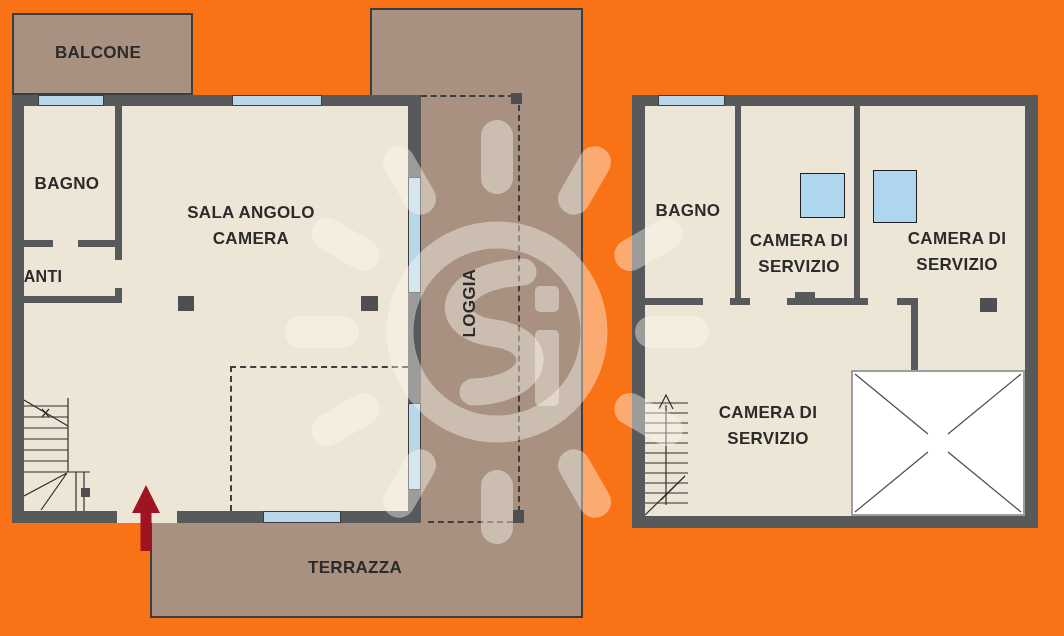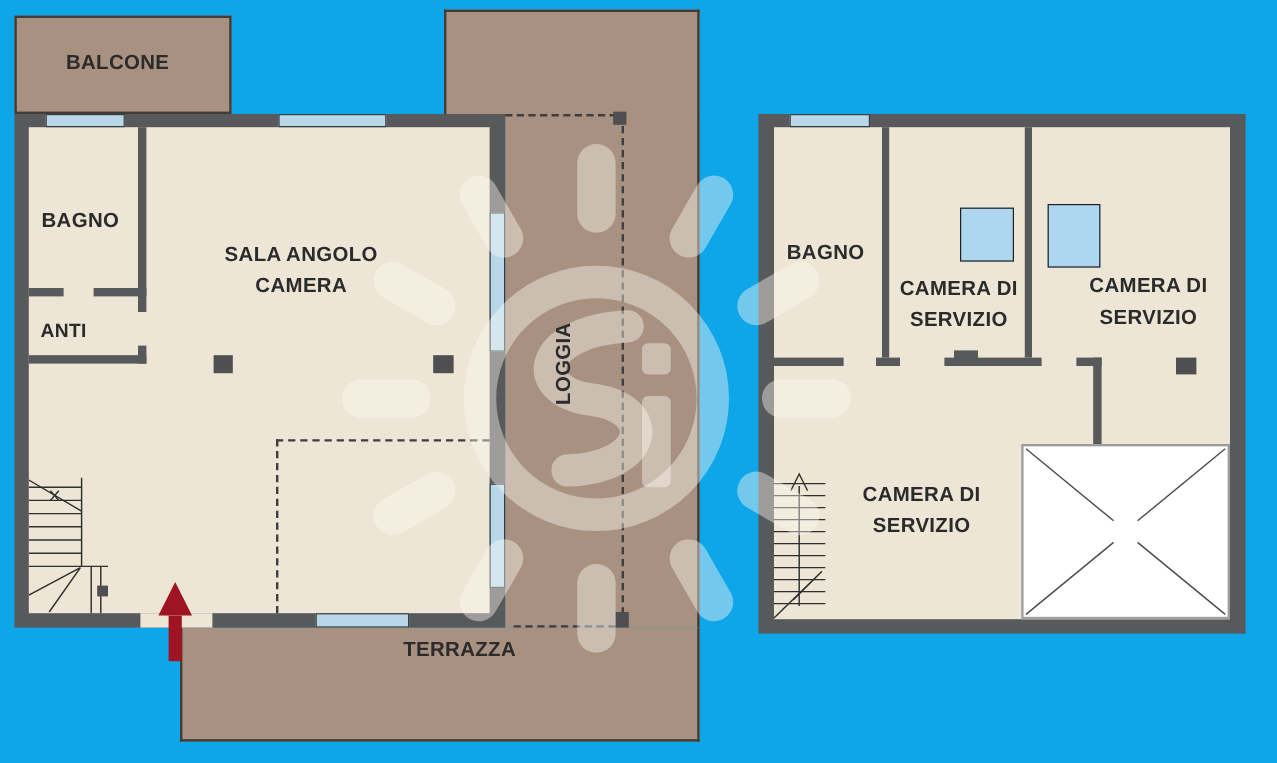--- a/index.html
+++ b/index.html
@@ -1,16 +1,16 @@
 <!DOCTYPE html>
 <html><head>
 <meta charset="utf-8">
 <style>
   html,body{margin:0;padding:0;background:#ffffff;}
-  .canvas{position:relative;width:1064px;height:636px;background:#0ea5e9;overflow:hidden;
+  .canvas{position:relative;width:1064px;height:636px;background:#f97316;overflow:hidden;
           font-family:"Liberation Sans",sans-serif;}
   .abs{position:absolute;box-sizing:border-box;}
   .wall{background:#58595b;}
   .room{background:#ede5d5;}
   .out{background:#a89181;border:2px solid #403c39;}
   .win{background:#b8d8ea;border:1px solid #3c3c3c;}
   .part{background:#58595b;}
   .pillar{background:#4f4f51;}
   .dashH{border-top:2px dashed #3e3e3e;}
   .dashV{border-left:2px dashed #3e3e3e;}
@@ -74,25 +74,25 @@
       <rect x="57" y="90" width="9" height="9" fill="#4f4f51"></rect>
     </svg>
 
     <svg class="abs" style="left:131px;top:485px;z-index:8;" width="30" height="68" viewBox="0 0 30 68">
       <polygon points="15,0 1,28 29,28" fill="#9e1423"></polygon>
       <rect x="9.5" y="28" width="11" height="38" fill="#9e1423"></rect>
     </svg>
 
     <div class="lbl" style="left:98px;top:53px;">BALCONE</div>
     <div class="lbl" style="left:67px;top:184px;">BAGNO</div>
-    <div class="lbl lbl--small" style="left:53px;top:277px;">ANTI</div>
+    <div class="lbl lbl--small" style="left:43px;top:277px;">ANTI</div>
     <div class="lbl" style="left:251px;top:226px;">SALA ANGOLO
 CAMERA</div>
     <div class="lbl lbl--rot" style="left:470px;top:303px;">LOGGIA</div>
-    <div class="lbl" style="left:355px;top:542px;margin-left:28px;">TERRAZZA</div>
+    <div class="lbl" style="left:355px;top:568px;">TERRAZZA</div>
   </div>
 
   <div>
 
     <div class="abs wall" style="left:632px;top:95px;width:406px;height:433px;z-index:2;"></div>
     <div class="abs room" style="left:645px;top:106px;width:380px;height:410px;z-index:3;"></div>
 
     <div class="abs win" style="left:658px;top:95px;width:67px;height:11px;z-index:5;"></div>
 
     <div class="abs part" style="left:735px;top:106px;width:6px;height:192px;z-index:5;"></div>

